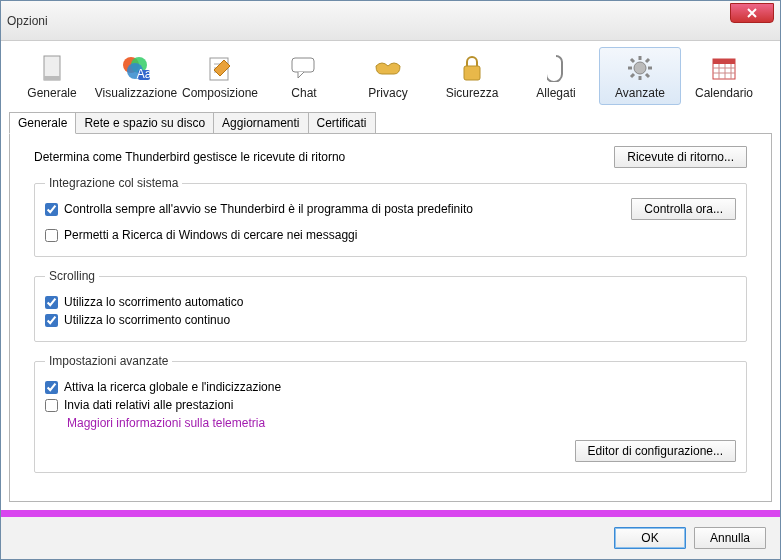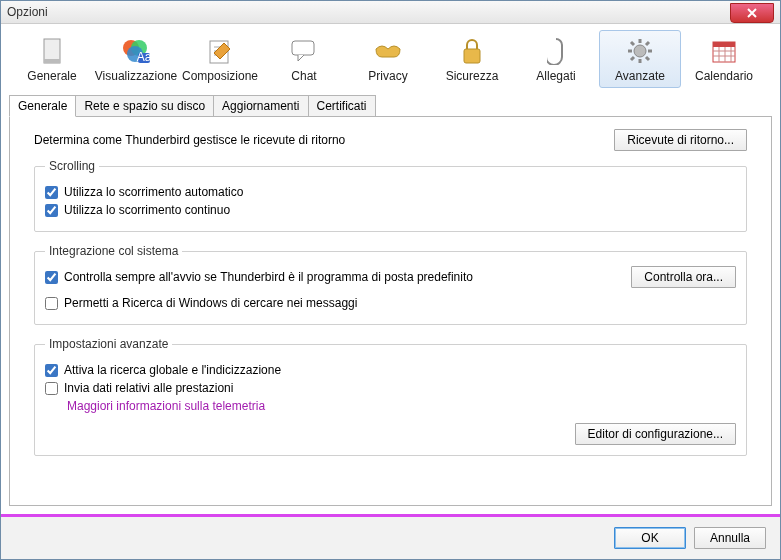--- a/index.html
+++ b/index.html
@@ -1,19 +1,19 @@
 <!DOCTYPE html>
 <html><head>
 <meta charset="utf-8">
 <style>
 * { box-sizing: border-box; margin: 0; padding: 0; font-family: "Segoe UI", Tahoma, sans-serif; font-size: 12px; }
 body { background: #e8e0f0; width: 781px; height: 560px; overflow: hidden; }
 
 .window { width: 781px; height: 560px; background: #fff; border: 1px solid #6f8ca8; display: flex; flex-direction: column; }
-.titlebar { height: 23px; background: linear-gradient(#f8f8f8,#e6e6e6); border-bottom: 1px solid #ccc; display: flex; align-items: center; padding: 8px 6px; position: relative; }
+.titlebar { height: 40px; background: linear-gradient(#f8f8f8,#e6e6e6); border-bottom: 1px solid #ccc; display: flex; align-items: center; padding: 8px 6px; position: relative; }
 .titlebar .title { color: #333; }
 .titlebar .close { position:absolute; right:6px; top:2px; width:44px; height:20px; background:linear-gradient(#e68,#c33); border:1px solid #a22; border-radius:0 0 4px 4px; display:flex; align-items:center; justify-content:center; color:#fff; font-weight:bold; cursor:default; }
 .titlebar .close svg { width:10px; height:10px; }
 
 .toolbar { display:flex; padding:6px 10px 0 10px; background:#fff; gap:2px; }
 .tool { width:82px; display:flex; flex-direction:column; align-items:center; padding:4px 2px; border:1px solid transparent; border-radius:3px; cursor:default; }
 .tool.active { background:linear-gradient(#f3f7fc,#dbe8f6); border:1px solid #a9c7e8; }
 .tool .ico { width:32px; height:32px; display:flex; align-items:center; justify-content:center; }
 .tool .lbl { margin-top:2px; color:#222; }
 
@@ -29,21 +29,21 @@
 fieldset { border:1px solid #d0d0d0; border-radius:2px; padding:8px 10px 10px 10px; margin-bottom:12px; }
 legend { padding:0 4px; color:#333; }
 
 .chk { display:flex; align-items:center; gap:6px; margin:4px 0; cursor:default; }
 .chk input { width:13px; height:13px; accent-color:#3a76c4; }
 
 .btn { padding:3px 12px; min-width:72px; background:linear-gradient(#fdfdfd,#ececec); border:1px solid #a7a7a7; border-radius:1px; cursor:default; }
 .btn.primary { border:1px solid #3a8ad6; box-shadow:0 0 0 1px #8cc0ec inset; }
 .link { color:#a21caf; margin:4px 0 0 22px; cursor:default; }
 
-.footer { display:flex; justify-content:flex-end; gap:8px; padding:10px 14px; background:#f2f2f2; border-top:3px solid #d946ef; }
+.footer { display:flex; justify-content:flex-end; gap:8px; padding:10px 14px; background:#f2f2f2; border-top:7px solid #d946ef; }
 
 .editor-row { display:flex; justify-content:flex-end; margin-top:10px;align-items:flex-end; }
 </style>
 </head>
 <body>
 
 <div class="window">
   <div class="titlebar">
     <span class="title">Opzioni</span>
     <div class="close">
@@ -152,47 +152,47 @@
   </div>
 
   <div class="panel">
 
     <div class="row">
       <span class="grow">Determina come Thunderbird gestisce le ricevute di ritorno</span>
       <button class="btn"><span>Ricevute di ritorno...</span></button>
     </div>
 
     <fieldset>
-      <legend>Scrolling</legend>
-      <div class="chk">
-        <input type="checkbox" checked="" style="">
-        <label>Utilizza lo scorrimento automatico</label>
-      </div>
-      <div class="chk">
-        <input type="checkbox" checked="" style="">
-        <label>Utilizza lo scorrimento continuo</label>
-      </div>
-    </fieldset>
-
-    <fieldset>
       <legend>Integrazione col sistema</legend>
       <div class="row">
         <div class="chk grow">
           <input type="checkbox" checked="" style="">
           <label>Controlla sempre all'avvio se Thunderbird è il programma di posta predefinito</label>
         </div>
         <button class="btn"><span>Controlla ora...</span></button>
       </div>
       <div class="chk">
         <input type="checkbox" style="">
         <label>Permetti a Ricerca di Windows di cercare nei messaggi</label>
       </div>
     </fieldset>
 
     <fieldset>
+      <legend>Scrolling</legend>
+      <div class="chk">
+        <input type="checkbox" checked="" style="">
+        <label>Utilizza lo scorrimento automatico</label>
+      </div>
+      <div class="chk">
+        <input type="checkbox" checked="" style="">
+        <label>Utilizza lo scorrimento continuo</label>
+      </div>
+    </fieldset>
+
+    <fieldset>
       <legend>Impostazioni avanzate</legend>
       <div class="chk">
         <input type="checkbox" checked="" style="">
         <label>Attiva la ricerca globale e l'indicizzazione</label>
       </div>
       <div class="chk">
         <input type="checkbox" style="">
         <label>Invia dati relativi alle prestazioni</label>
       </div>
       <div class="link"><span>Maggiori informazioni sulla telemetria</span></div>

